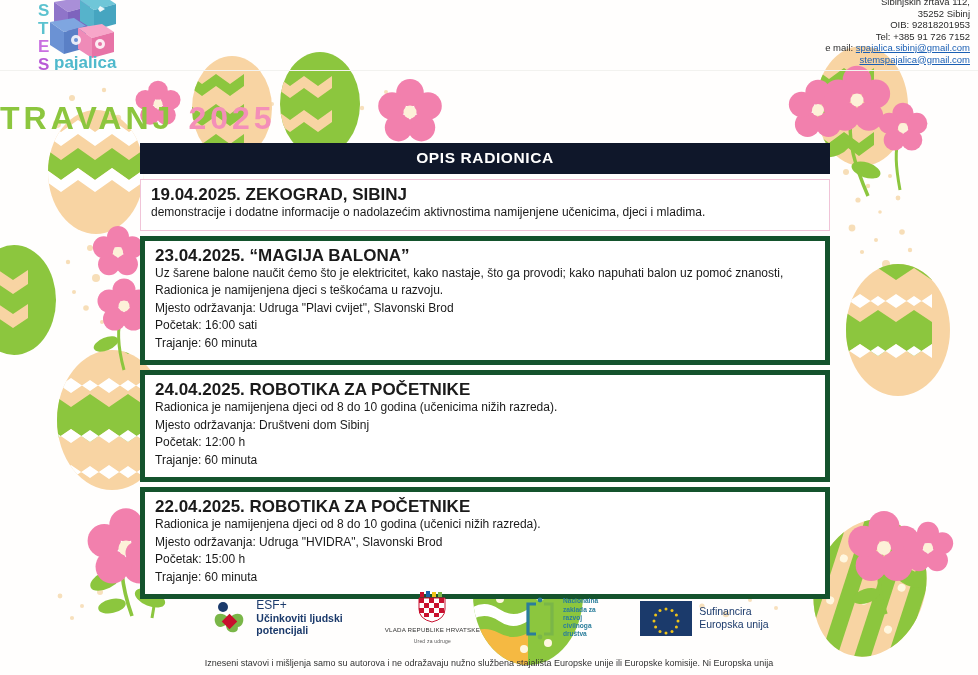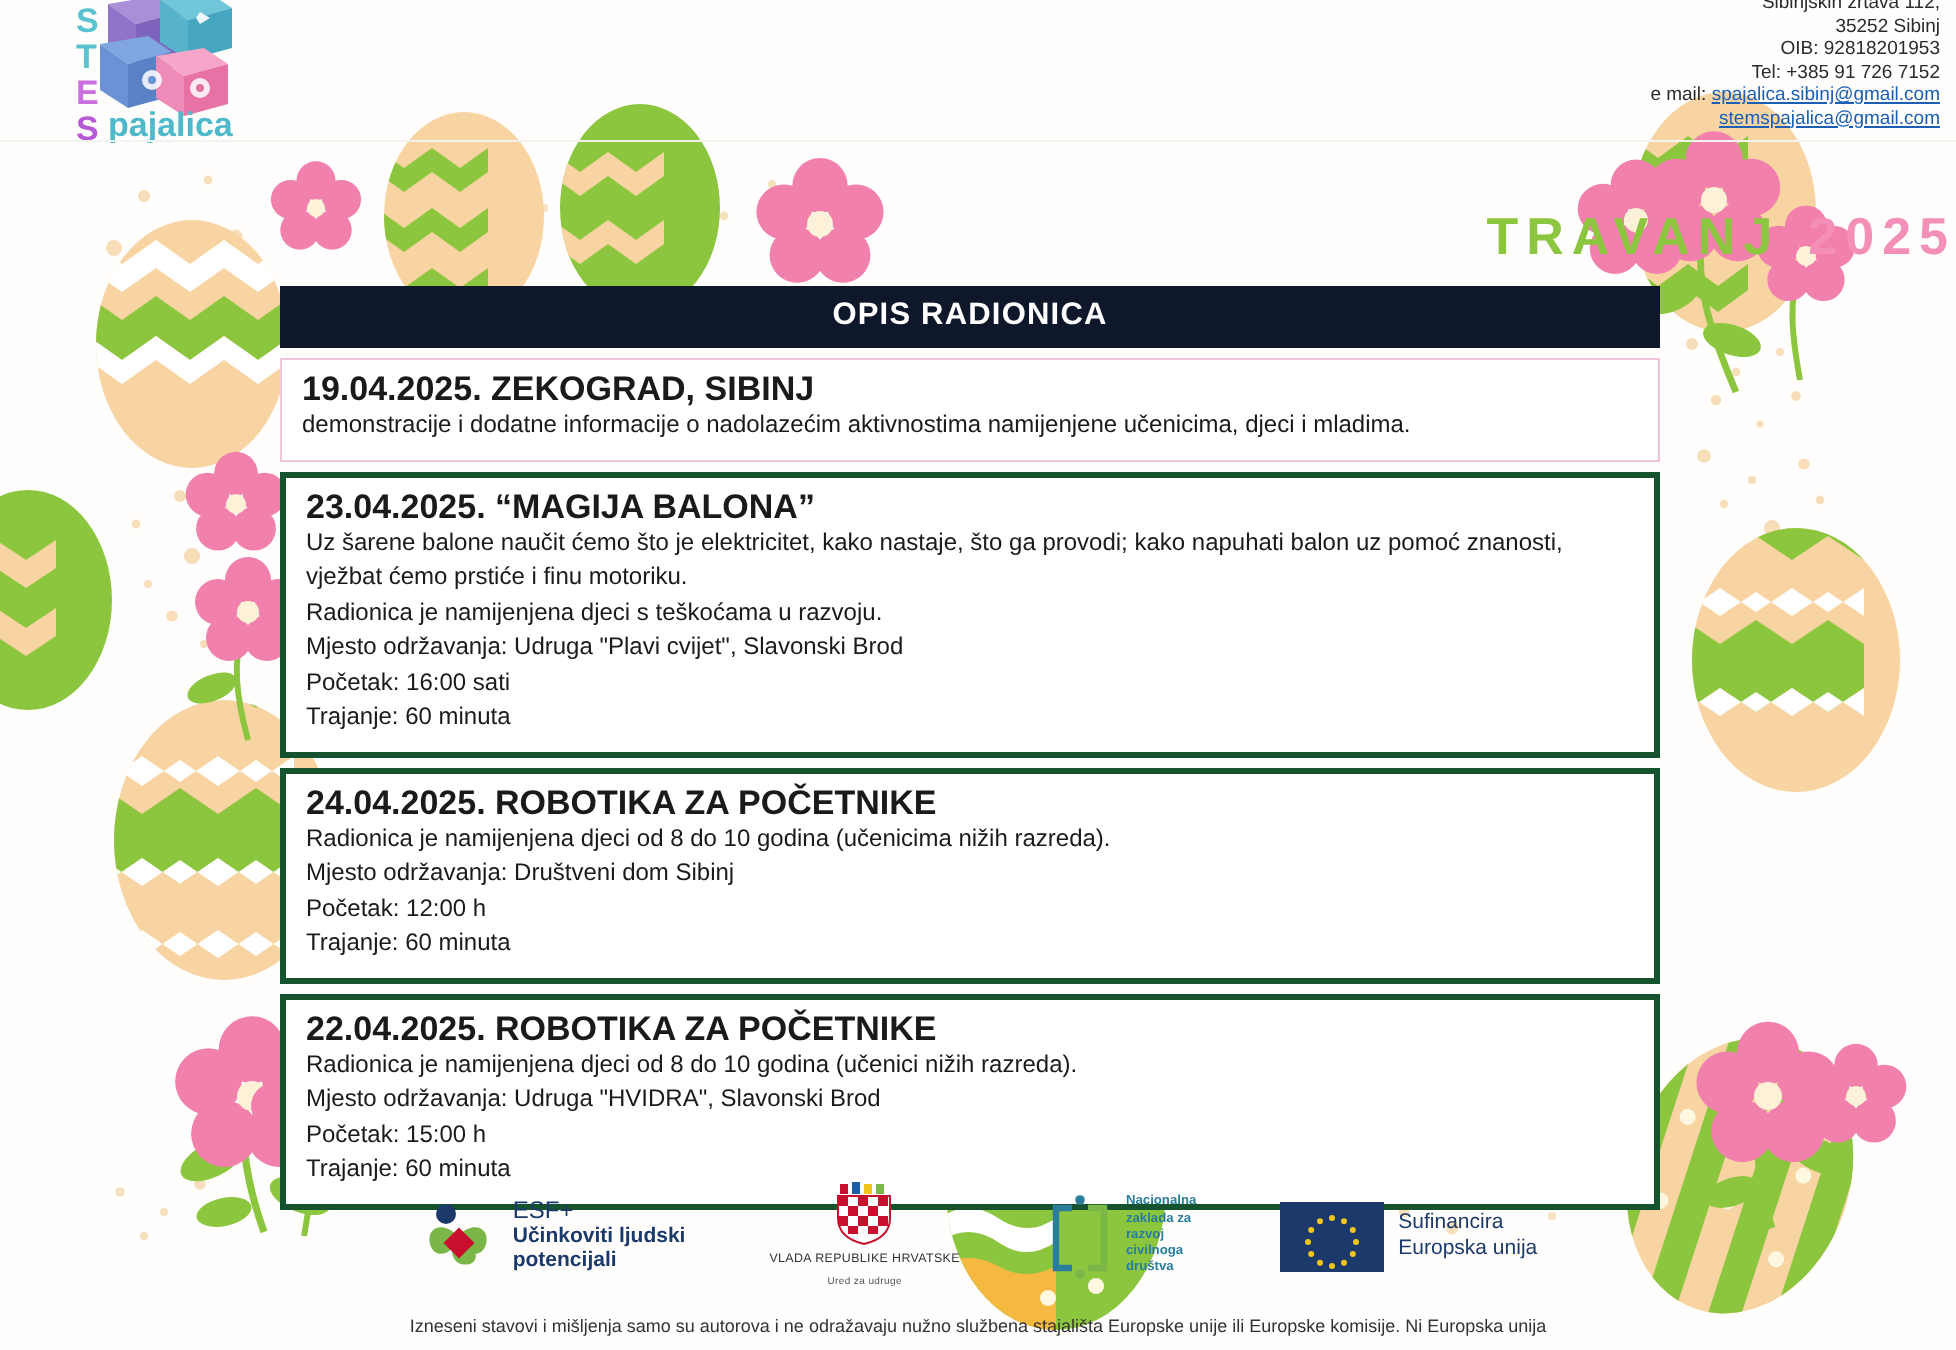--- a/index.html
+++ b/index.html
@@ -44,25 +44,25 @@
     text-decoration: underline;
   }
   .hdr-rule {
     position: absolute; left: 0; right: 0; top: 70px;
     height: 1px; background: #f2f2ef;
   }
 
   
   .title-row {
     position: absolute; left: 0; right: 0; top: 98px;
-    text-align: right;
+    text-align: left;
     z-index: 2;
     letter-spacing: 4px;
     font-weight: bold;
-    font-size: 26px;
+    font-size: 32px;
     line-height: 40px;
     white-space: nowrap;
   }
   .title-month { color: #8cc63e; }
   .title-year { color: #f48fb8; margin-left: 14px; }
 
   
   .sheet {
     position: absolute;
     left: 140px; top: 143px; width: 690px;
@@ -76,21 +76,21 @@
     letter-spacing: .6px;
     text-align: center;
     padding: 6px 0 7px 0;
   }
   .card {
     background: #ffffff;
     padding: 7px 10px 8px 10px;
     margin-top: 5px;
   }
   .card.pink { border: 1px solid #f0c4d8; }
-  .card.green { border: 3px solid #14532d; }
+  .card.green { border: 5px solid #14532d; }
   .card-title {
     font-weight: bold;
     font-size: 17px;
     color: #1a1a1a;
     line-height: 16px;
     margin-bottom: 1px;
   }
   .card-line {
     font-size: 12px;
     color: #1a1a1a;
@@ -470,21 +470,20 @@
   <div class="sheet">
     <div class="sheet-head">OPIS RADIONICA</div>
     <div id="cards">
         <div class="card pink">
           <div class="card-title">19.04.2025. ZEKOGRAD, SIBINJ</div>
           <div class="card-line"><span>demonstracije i dodatne informacije o nadolazećim aktivnostima namijenjene učenicima, djeci i mladima.</span></div>
         </div>
         <div class="card green">
           <div class="card-title">23.04.2025. “MAGIJA BALONA”</div>
           <div class="card-line"><span>Uz šarene balone naučit ćemo što je elektricitet, kako nastaje, što ga provodi; kako napuhati balon uz pomoć znanosti,</span></div>
-          <div class="card-line"><span>vježbat ćemo prstiće i finu motoriku.</span></div>
           <div class="card-line"><span>Radionica je namijenjena djeci s teškoćama u razvoju.</span></div>
           <div class="card-line"><span>Mjesto održavanja: Udruga "Plavi cvijet", Slavonski Brod</span></div>
           <div class="card-line"><span>Početak: 16:00 sati</span></div>
           <div class="card-line"><span>Trajanje: 60 minuta</span></div>
         </div>
         <div class="card green">
           <div class="card-title">24.04.2025. ROBOTIKA ZA POČETNIKE</div>
           <div class="card-line"><span>Radionica je namijenjena djeci od 8 do 10 godina (učenicima nižih razreda).</span></div>
           <div class="card-line"><span>Mjesto održavanja: Društveni dom  Sibinj</span></div>
           <div class="card-line"><span>Početak: 12:00 h</span></div>

